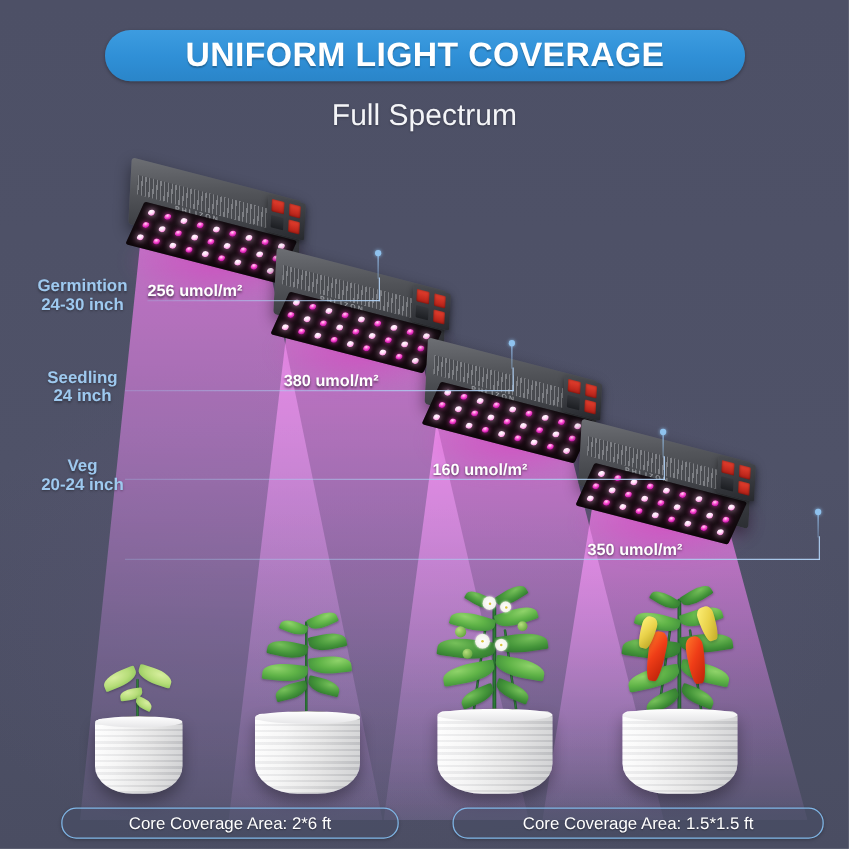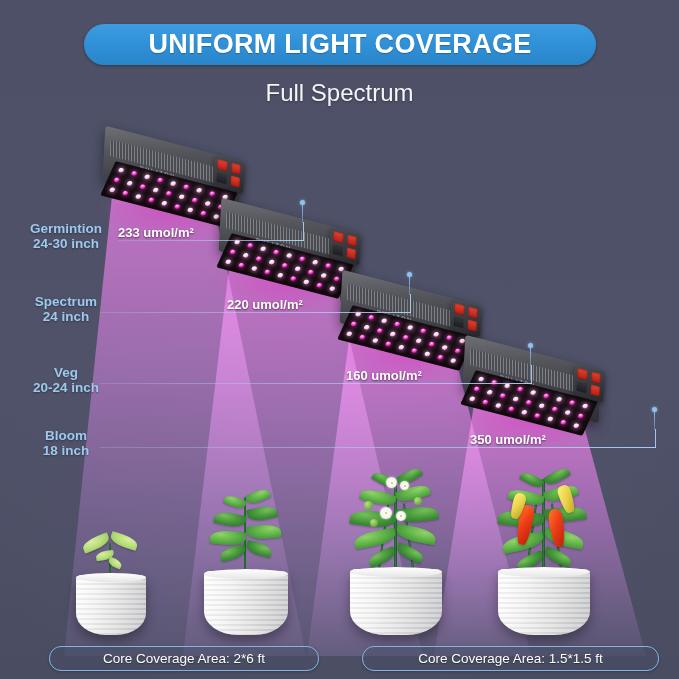--- a/index.html
+++ b/index.html
@@ -422,48 +422,44 @@
       <div class="sw" style="left:17px;top:16px;width:9px;height:10px;"></div>
     </div>
   </div>
 
   <div class="stage-label" style="left:12px;top:221px;width:108px;">
     <b>Germintion</b>
     <b>24-30 inch</b>
   </div>
   <div class="lead" style="left:118px;top:240px;width:186px;"></div>
   <div class="lead-cap" style="left:303px;top:222px;height:19px;"></div>
-  <div class="ppfd" style="left:118px;top:225px;">233 umol/m²</div>
+  <div class="ppfd" style="left:118px;top:225px;">256 umol/m²</div>
   <div class="drop" style="left:302px;top:203px;height:20px;"></div>
   <div class="drop-dot" style="left:300px;top:200px;"></div>
 
   <div class="stage-label" style="left:12px;top:294px;width:108px;">
-    <b>Spectrum</b>
+    <b>Seedling</b>
     <b>24 inch</b>
   </div>
   <div class="lead" style="left:100px;top:312px;width:311px;"></div>
   <div class="lead-cap" style="left:410px;top:294px;height:19px;"></div>
-  <div class="ppfd" style="left:227px;top:297px;">220 umol/m²</div>
+  <div class="ppfd" style="left:227px;top:297px;">380 umol/m²</div>
   <div class="drop" style="left:409px;top:275px;height:20px;"></div>
   <div class="drop-dot" style="left:407px;top:272px;"></div>
 
   <div class="stage-label" style="left:12px;top:365px;width:108px;">
     <b>Veg</b>
     <b>20-24 inch</b>
   </div>
   <div class="lead" style="left:100px;top:383px;width:432px;"></div>
   <div class="lead-cap" style="left:531px;top:365px;height:19px;"></div>
   <div class="ppfd" style="left:346px;top:368px;">160 umol/m²</div>
   <div class="drop" style="left:530px;top:346px;height:20px;"></div>
   <div class="drop-dot" style="left:528px;top:343px;"></div>
 
-  <div class="stage-label" style="left:12px;top:428px;width:108px;">
-    <b>Bloom</b>
-    <b>18 inch</b>
-  </div>
   <div class="lead" style="left:100px;top:447px;width:556px;"></div>
   <div class="lead-cap" style="left:655px;top:429px;height:19px;"></div>
   <div class="ppfd" style="left:470px;top:432px;">350 umol/m²</div>
   <div class="drop" style="left:654px;top:410px;height:20px;"></div>
   <div class="drop-dot" style="left:652px;top:407px;"></div>
 
   <div class="plant" style="left:56px;top:515px;width:110px;height:120px;">
     <div class="stem" style="left:53px;top:28px;width:2px;height:40px;"></div>
     <div class="leaf pale" style="left:26px;top:22px;width:28px;height:12px;transform:rotate(-22deg);"></div>
     <div class="leaf pale" style="left:54px;top:20px;width:28px;height:12px;transform:rotate(18deg) scaleX(-1);"></div>

